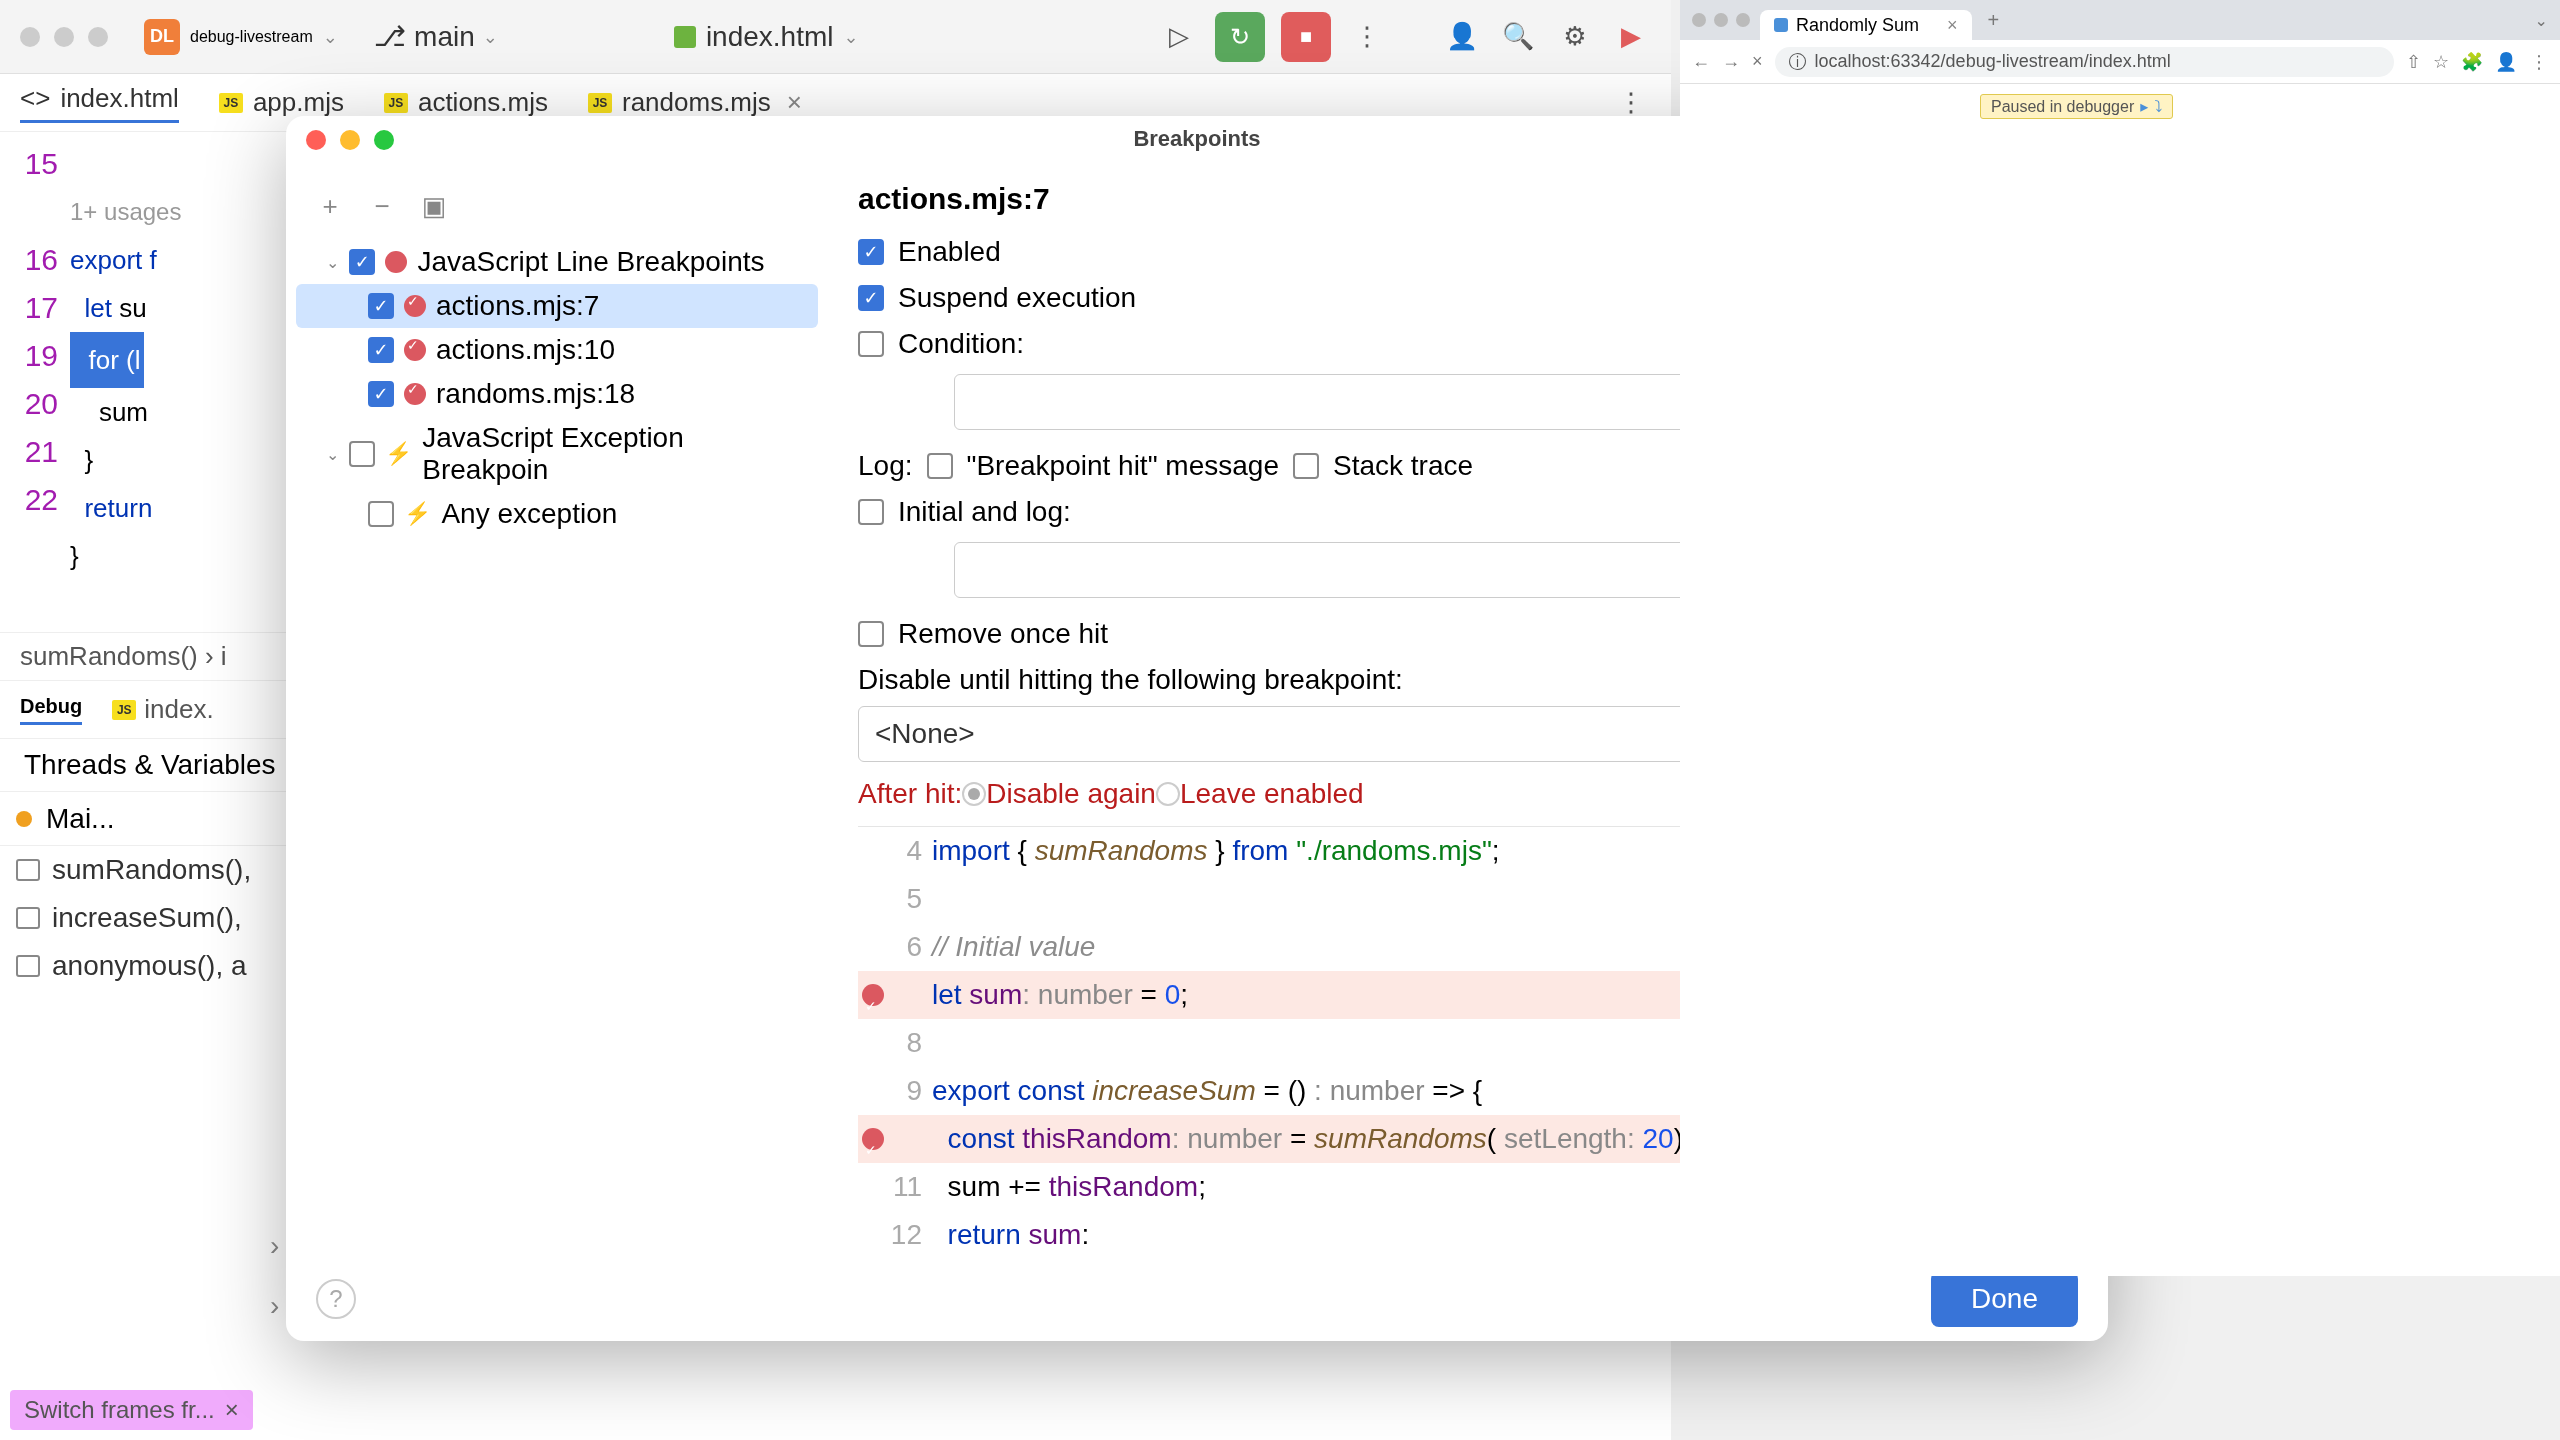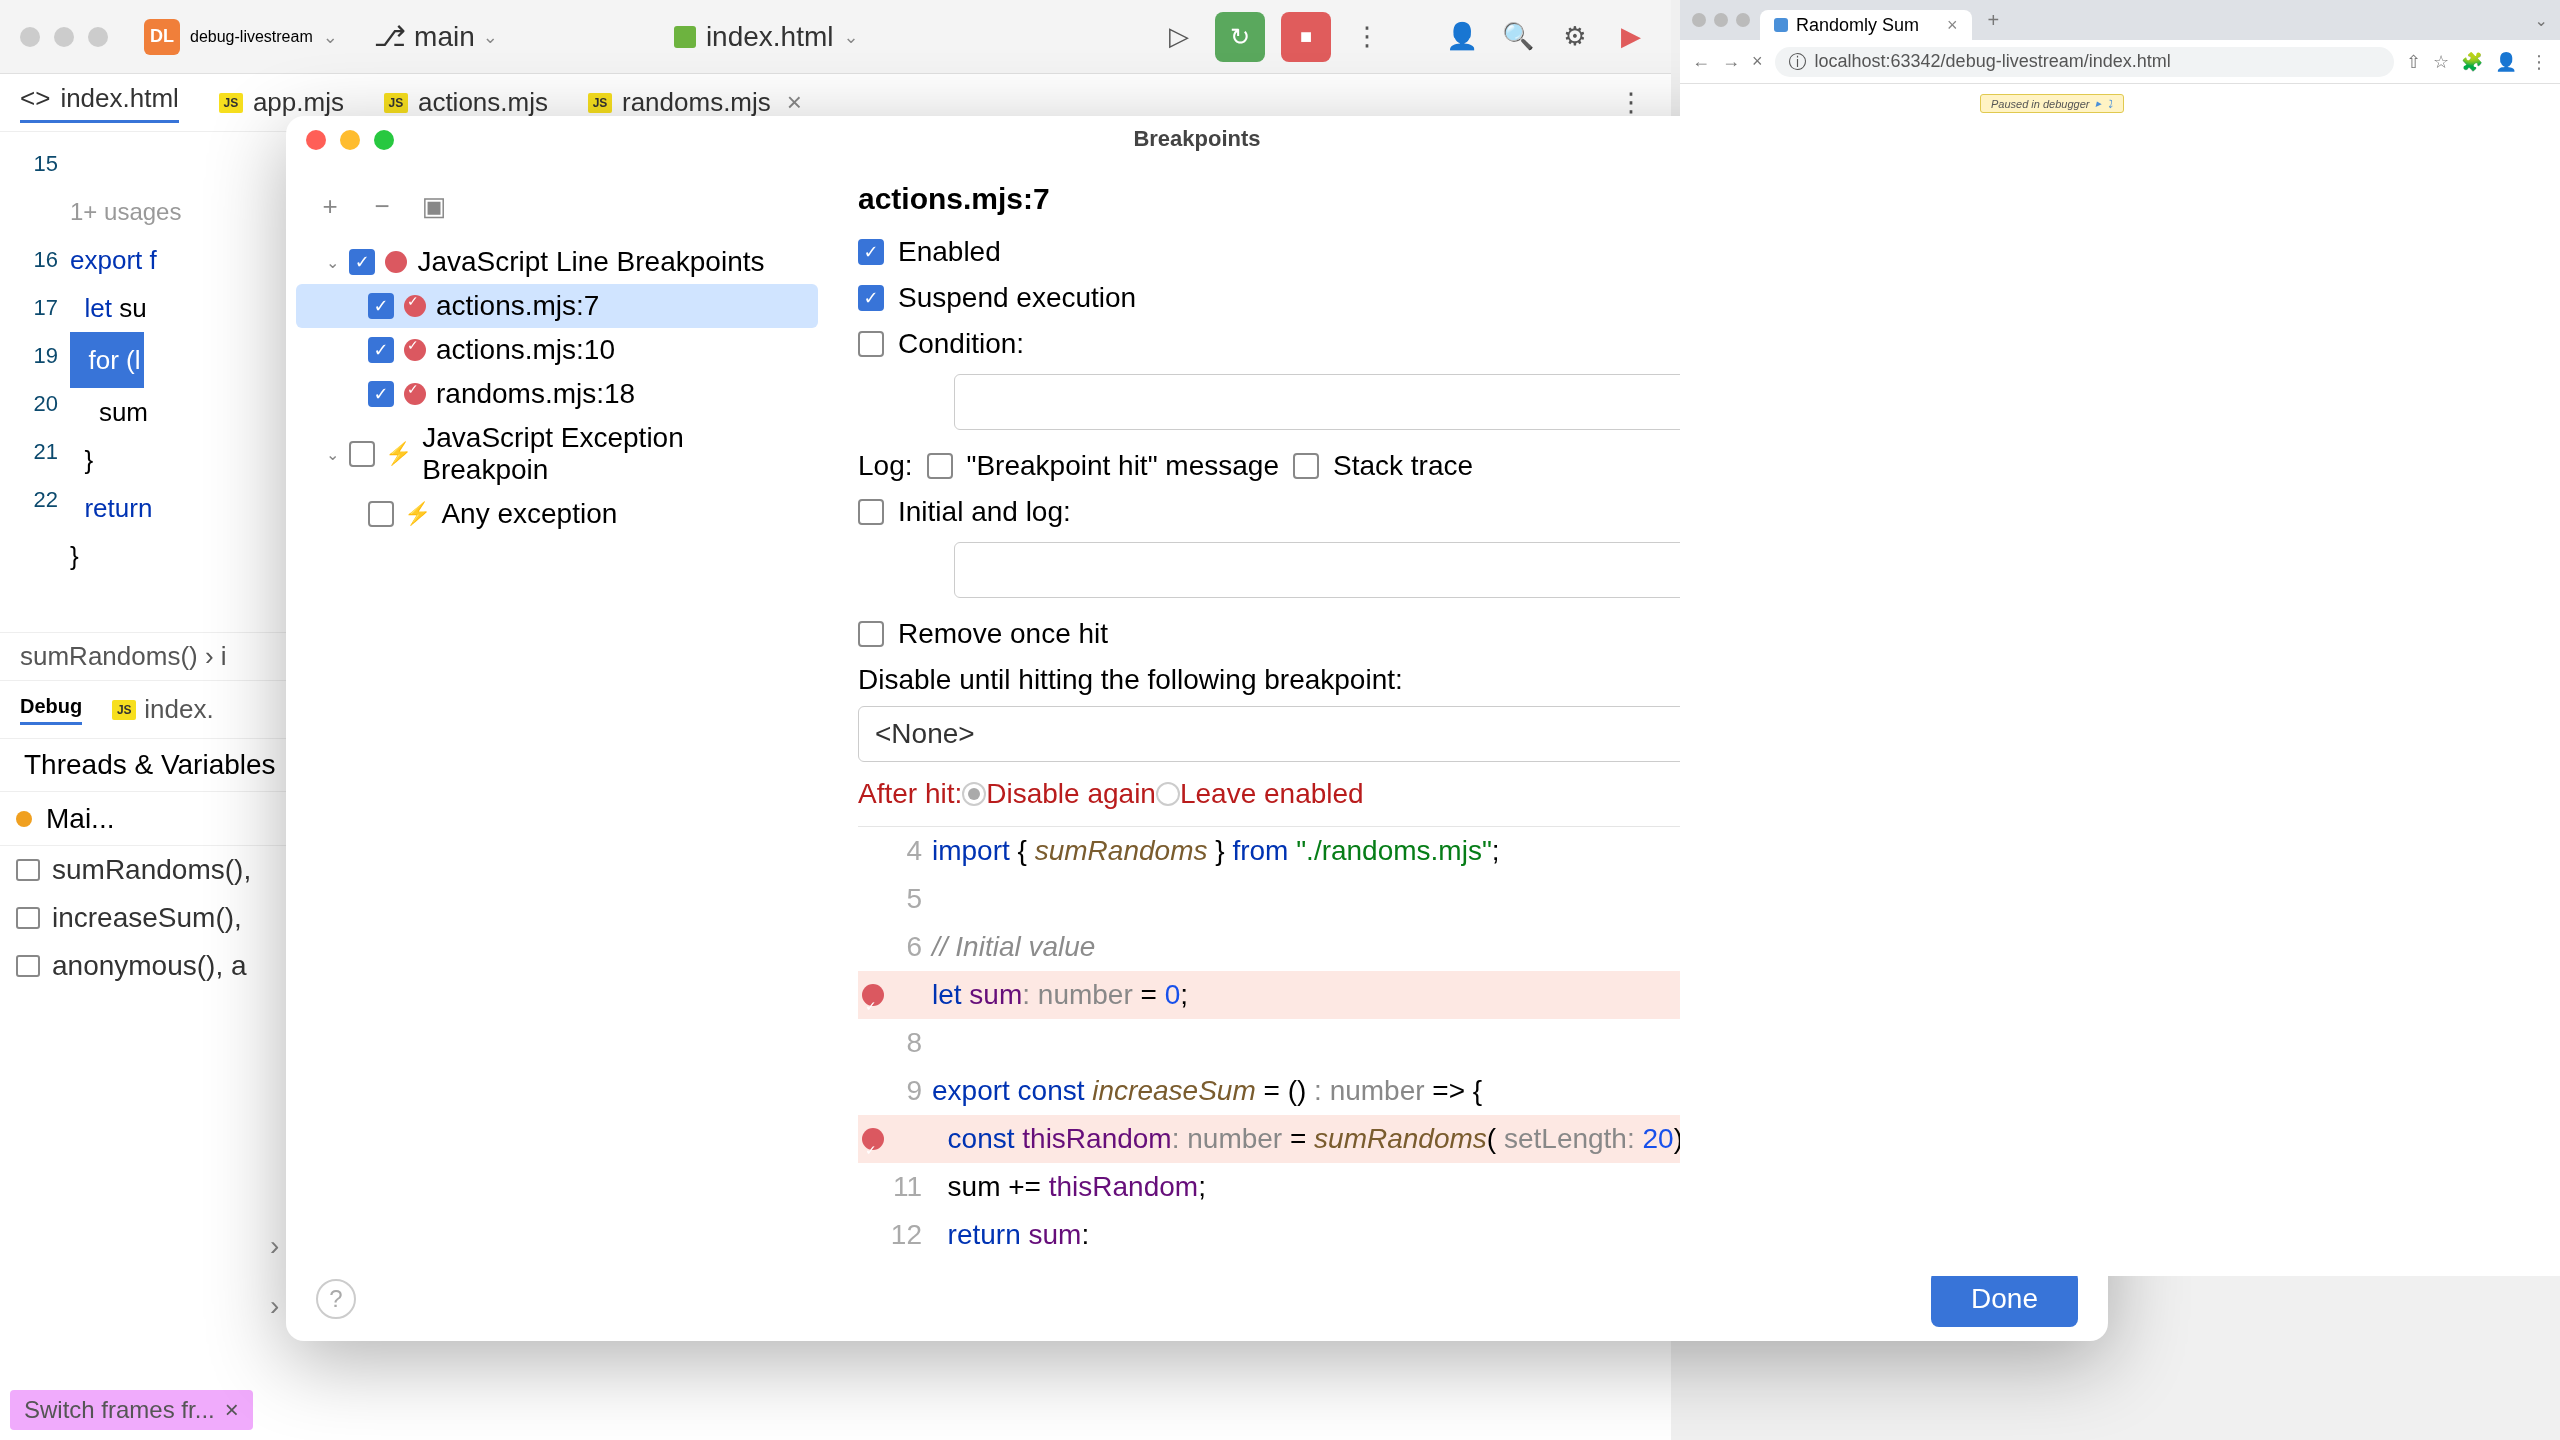--- a/index.html
+++ b/index.html
@@ -21,21 +21,21 @@
 .btn-play { width: 50px; height: 50px; background: #5aa85d; border-radius: 8px; display:flex;align-items:center;justify-content:center;color:#fff;font-size:24px;}
 .btn-stop { width: 50px; height: 50px; background: #e05c5c; border-radius: 8px; display:flex;align-items:center;justify-content:center;color:#fff;font-size:20px;}
 .ic { width: 40px; height: 40px; display:flex;align-items:center;justify-content:center;color:#555;font-size:26px;}
 
 .editor-tabs { height: 58px; display: flex; align-items: center; padding-left: 20px; gap: 40px; border-bottom: 1px solid #eee; }
 .ed-tab { display: flex; align-items: center; gap: 10px; font-size: 26px; color: #333; }
 .ed-tab.sel { border-bottom: 3px solid #3874d8; padding-bottom: 6px;}
 .js-ic { width: 24px; height: 20px; background: #f7df1e; border-radius: 2px; font-size:12px; display:flex;align-items:center;justify-content:center;font-weight:700;color:#333;}
 
 .editor-area { display: flex; height: 500px; }
-.gutter { width: 70px; text-align: right; padding-right: 12px; color: #0c4a6e; font-size: 22px; font-family: 'Menlo', monospace; line-height: 48px; padding-top: 8px;}
+.gutter { width: 70px; text-align: right; padding-right: 12px; color: #a21caf; font-size: 30px; font-family: 'Menlo', monospace; line-height: 48px; padding-top: 8px;}
 .code { flex:1; font-family: 'Menlo', monospace; font-size: 26px; line-height: 48px; padding-top: 8px;}
 .code .ln { white-space: pre; }
 .hl { background: #3874d8; color: #fff; display:inline-block; padding: 4px 4px;}
 .usages { color: #999; font-size: 24px;}
 .kw { color: #0033b3; }
 
 .breadcrumb { height: 48px; padding-left: 20px; display: flex; align-items: center; font-size: 26px; color: #555; border-top: 1px solid #eee;}
 
 .debug-tabs { height: 58px; display: flex; align-items: center; padding-left: 20px; gap: 30px; border-top: 1px solid #eee;}
 .dbg-tab { font-size: 20px; font-weight: 600; padding-bottom: 4px;}
@@ -99,21 +99,21 @@
 
 
 .browser { position:absolute; left: 1680px; top: 0; width: 880px; height: 1276px; background:#fff; }
 .br-chrome { height: 40px; background:#dee1e6; display:flex;align-items:center;padding:0 12px;gap:10px;}
 .br-dots { display:flex;gap:8px;}
 .br-dots .bd{width:14px;height:14px;border-radius:50%;background:#bbb;}
 .br-tab { background:#fff; height:30px; border-radius:8px 8px 0 0; display:flex;align-items:center;padding:0 14px;gap:8px;font-size:18px;margin-top:10px;}
 .br-addr { height:44px; background:#fff; border-bottom:1px solid #e0e0e0;display:flex;align-items:center;padding:0 12px;gap:12px;}
 .br-url { flex:1; background:#f1f3f4; border-radius:20px; height:30px; display:flex;align-items:center;padding:0 14px;font-size:18px;color:#555;gap:8px;}
 .br-ic { color:#777; font-size:18px;}
-.paused-badge { background:#fff3c4; border:1px solid #e0c94f; padding:2px 10px; font-size:11px; color:#555; display:flex;align-items:center;gap:6px; margin-left:300px; margin-top:10px; width:fit-content; border-radius:3px;font-style:italic;}
+.paused-badge { background:#fff3c4; border:1px solid #e0c94f; padding:2px 10px; font-size:16px; color:#555; display:flex;align-items:center;gap:6px; margin-left:300px; margin-top:10px; width:fit-content; border-radius:3px;}
 .paused-ic { color:#4a90d9;}
 </style>
 </head>
 <body>
 
 <div class="ide-window">
   <div class="title-bar">
     <div class="traffic-lights">
       <div class="dot"></div>
       <div class="dot"></div>

